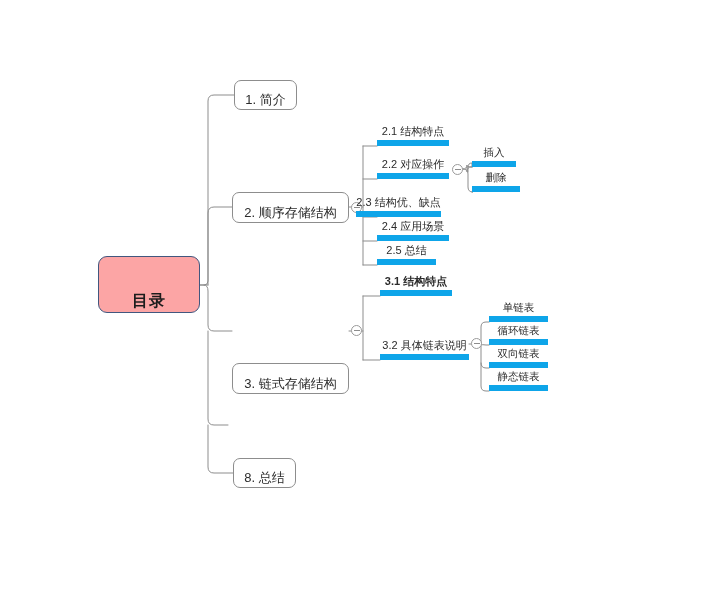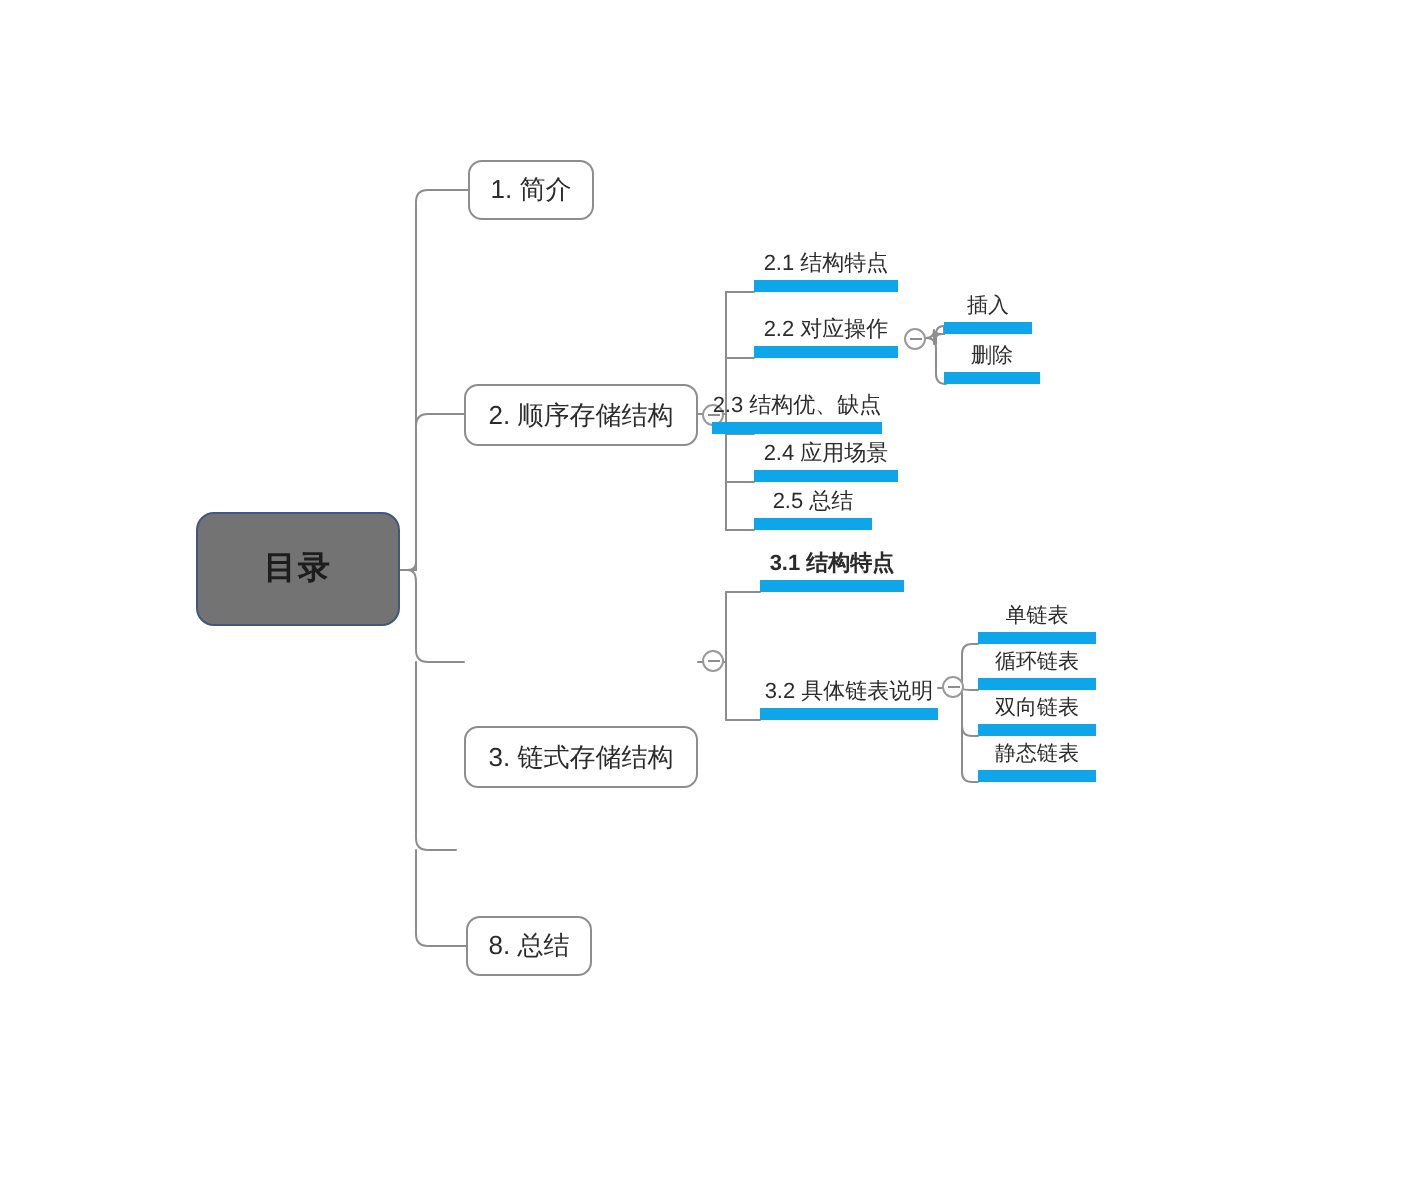--- a/index.html
+++ b/index.html
@@ -26,29 +26,29 @@
     left: 0;
     top: 0;
     width: 709px;
     height: 600px;
     pointer-events: none;
   }
   .node {
     position: absolute;
     box-sizing: border-box;
     display: flex;
-    align-items: center;
+    align-items: flex-end;
     justify-content: center;
     white-space: nowrap;
   }
   
   .node-root {
     border: 1.5px solid #41577f;
     border-radius: 9px;
-    background: #737373;
+    background: #fca5a5;
     color: #1d1d1d;
     font-size: 16px;
     font-weight: bold;
     letter-spacing: 1px;
   }
   
   .node-l1 {
     border: 1px solid #8d8d8d;
     border-radius: 7px;
     background: #ffffff;

